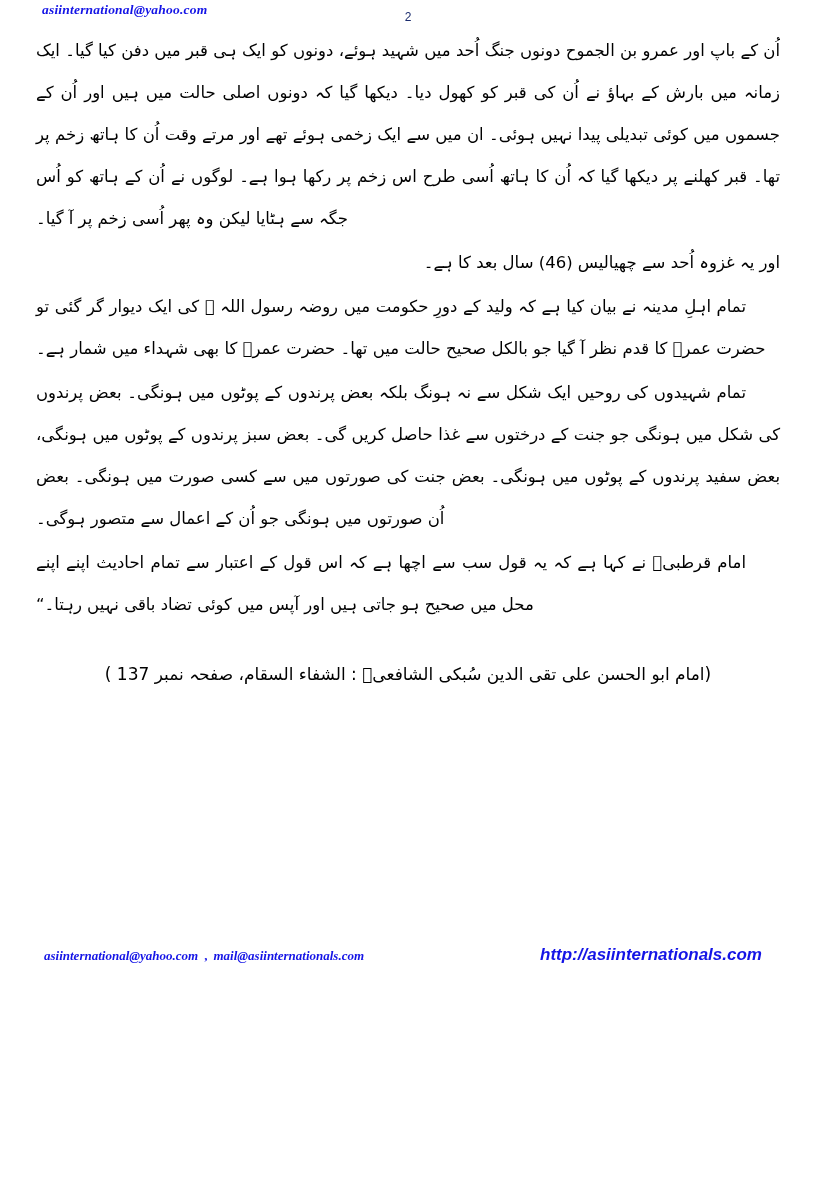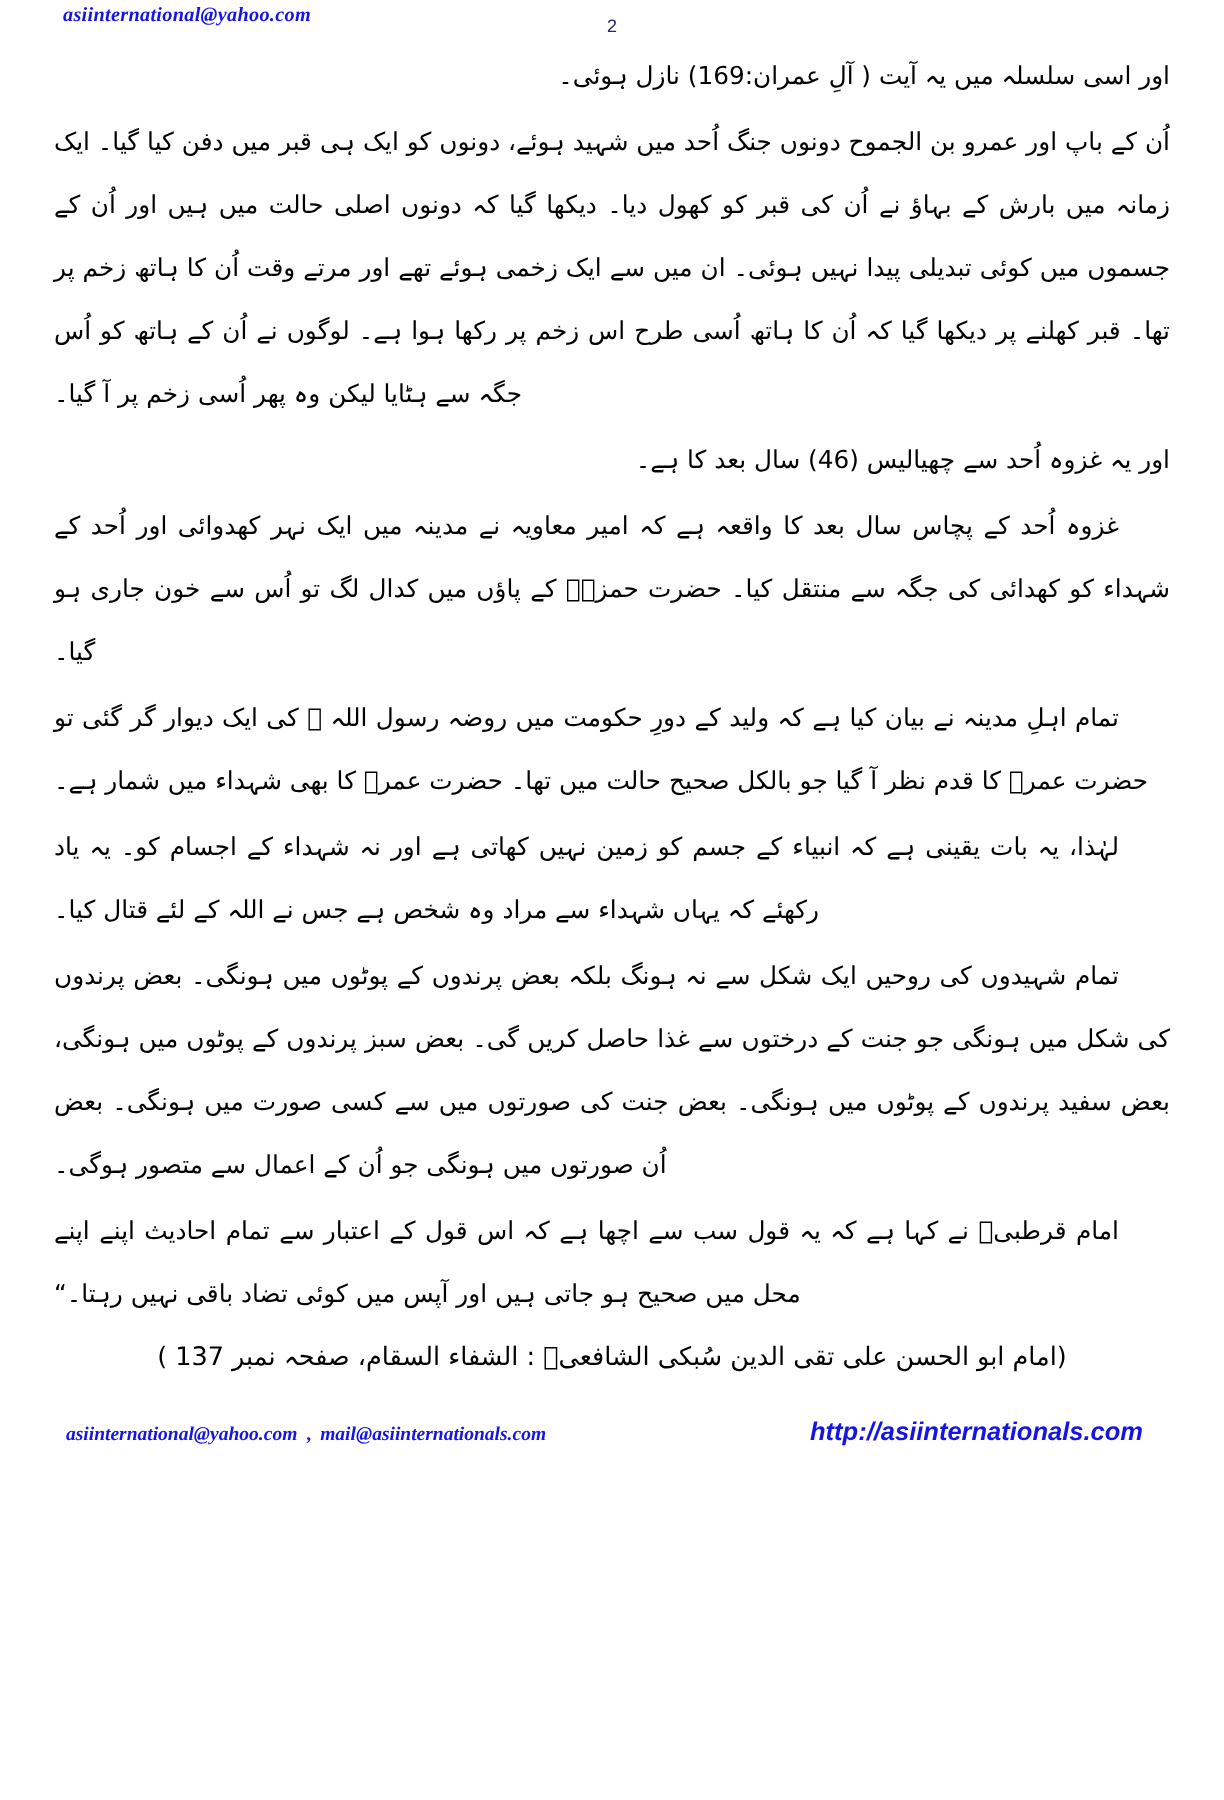--- a/index.html
+++ b/index.html
@@ -90,21 +90,21 @@
     text-indent: 34px;
   }
 
   
   .citation {
     direction: rtl;
     text-align: center;
     font-family: "DejaVu Sans", sans-serif;
     font-size: 17px;
     line-height: 34px;
-    margin: 4px 0 0 0;
+    margin: 31px 0 0 0;
     color: #000000;
   }
 
   
   .footer {
     position: absolute;
     left: 0;
     right: 1px;
     bottom: 30px;
     height: 30px;
@@ -142,33 +142,30 @@
 
 <div class="page">
 
   <div class="header">
     <div class="header-email">asiinternational@yahoo.com</div>
     <div class="page-number">2</div>
   </div>
 
   <div class="body-area">
 
-    <p class="para right-short">اور اسی سلسلہ میں یہ آیت ( آلِ عمران:169) نازل ہوئی۔</p>
 
 
     <p class="para">اُن کے باپ اور عمرو بن الجموح دونوں جنگ اُحد میں شہید ہوئے، دونوں کو ایک ہی قبر میں دفن کیا گیا۔ ایک زمانہ میں بارش کے بہاؤ نے اُن کی قبر کو کھول دیا۔ دیکھا گیا کہ دونوں اصلی حالت میں ہیں اور اُن کے جسموں میں کوئی تبدیلی پیدا نہیں ہوئی۔ ان میں سے ایک زخمی ہوئے تھے اور مرتے وقت اُن کا ہاتھ زخم پر تھا۔ قبر کھلنے پر دیکھا گیا کہ اُن کا ہاتھ اُسی طرح اس زخم پر رکھا ہوا ہے۔ لوگوں نے اُن کے ہاتھ کو اُس جگہ سے ہٹایا لیکن وہ پھر اُسی زخم پر آ گیا۔</p>
 
     <p class="para right-short">اور یہ غزوہ اُحد سے چھیالیس (46) سال بعد کا ہے۔</p>
 
-    <p class="para indent">غزوہ اُحد کے پچاس سال بعد کا واقعہ ہے کہ امیر معاویہ نے مدینہ میں ایک نہر کھدوائی اور اُحد کے شہداء کو کھدائی کی جگہ سے منتقل کیا۔ حضرت حمزہؓ کے پاؤں میں کدال لگ تو اُس سے خون جاری ہو گیا۔</p>
 
 
     <p class="para indent">تمام اہلِ مدینہ نے بیان کیا ہے کہ ولید کے دورِ حکومت میں روضہ رسول اللہ ﷺ کی ایک دیوار گر گئی تو حضرت عمرؓ کا قدم نظر آ گیا جو بالکل صحیح حالت میں تھا۔ حضرت عمرؓ کا بھی شہداء میں شمار ہے۔</p>
 
-    <p class="para indent">لہٰذا، یہ بات یقینی ہے کہ انبیاء کے جسم کو زمین نہیں کھاتی ہے اور نہ شہداء کے اجسام کو۔ یہ یاد رکھئے کہ یہاں شہداء سے مراد وہ شخص ہے جس نے اللہ کے لئے قتال کیا۔</p>
 
 
     <p class="para indent">تمام شہیدوں کی روحیں ایک شکل سے نہ ہونگ بلکہ بعض پرندوں کے پوٹوں میں ہونگی۔ بعض پرندوں کی شکل میں ہونگی جو جنت کے درختوں سے غذا حاصل کریں گی۔ بعض سبز پرندوں کے پوٹوں میں ہونگی، بعض سفید پرندوں کے پوٹوں میں ہونگی۔ بعض جنت کی صورتوں میں سے کسی صورت میں ہونگی۔ بعض اُن صورتوں میں ہونگی جو اُن کے اعمال سے متصور ہوگی۔</p>
 
 
     <p class="para indent">امام قرطبیؒ نے کہا ہے کہ یہ قول سب سے اچھا ہے کہ اس قول کے اعتبار سے تمام احادیث اپنے اپنے محل میں صحیح ہو جاتی ہیں اور آپس میں کوئی تضاد باقی نہیں رہتا۔“</p>
 
     <div class="citation">(امام ابو الحسن علی تقی الدین سُبکی الشافعیؒ : الشفاء السقام، صفحہ نمبر 137 )</div>
 
   </div>

